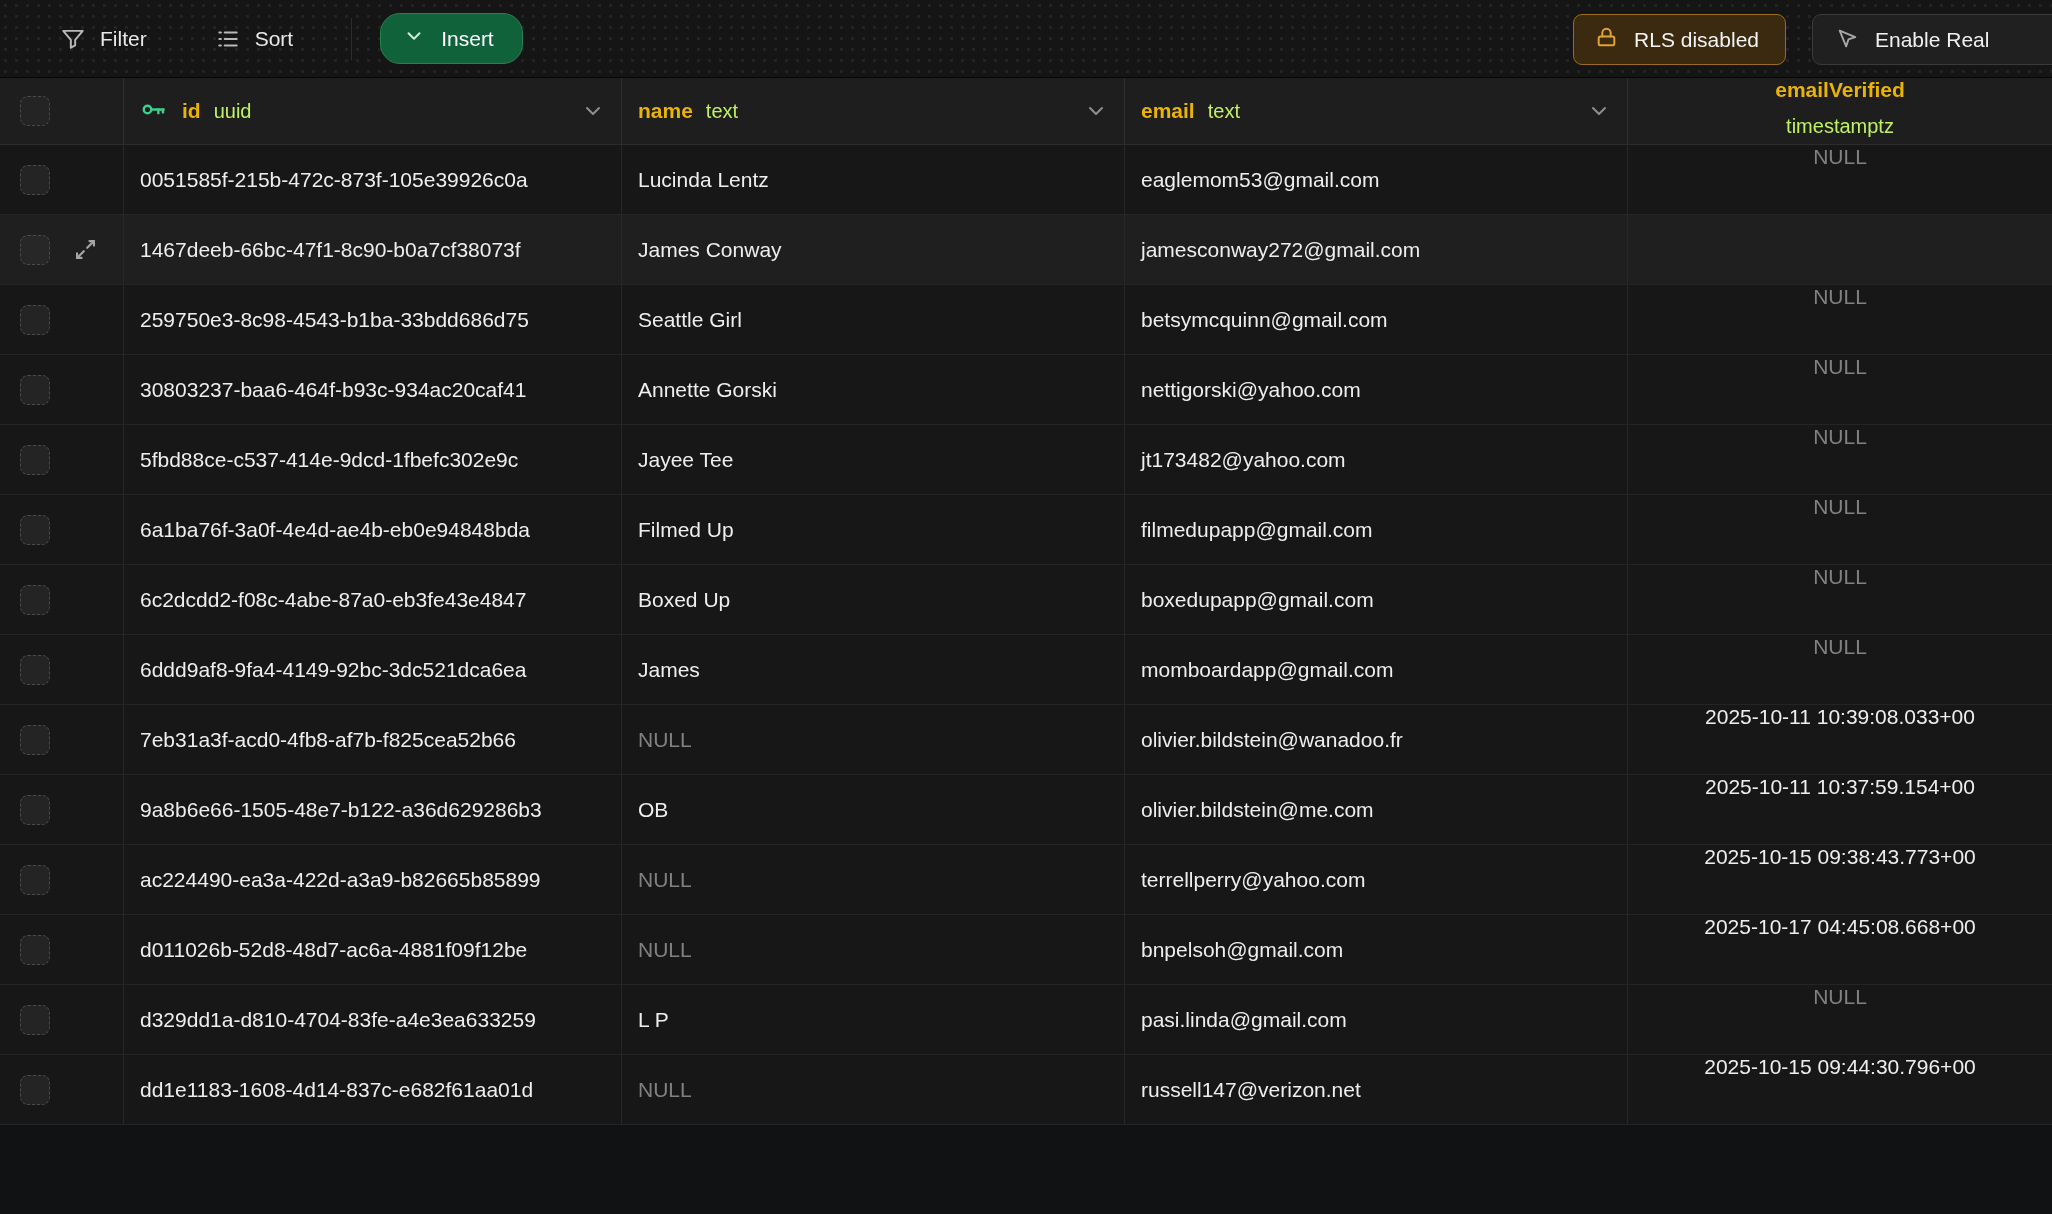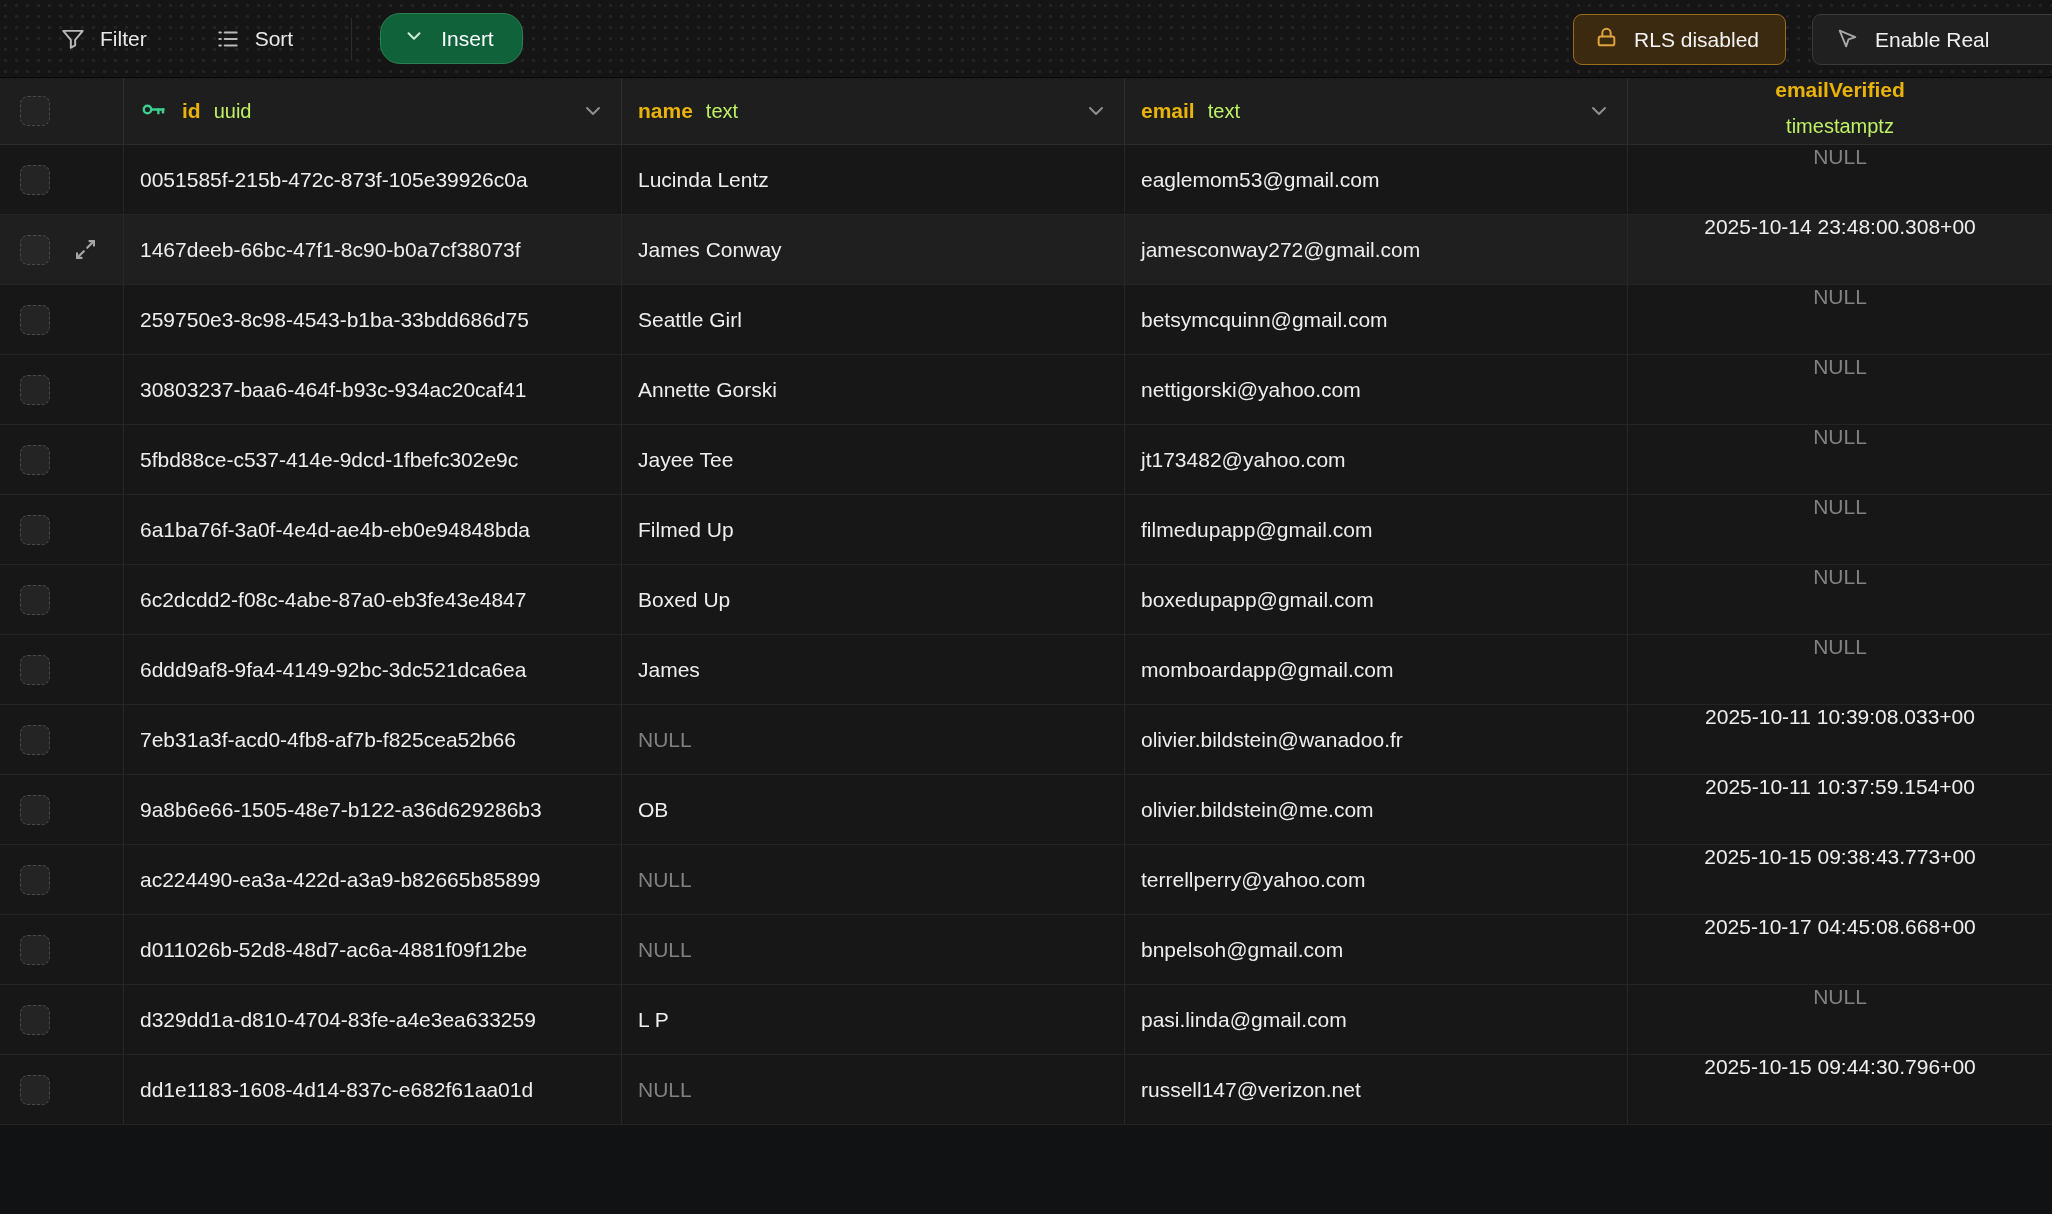--- a/index.html
+++ b/index.html
@@ -226,21 +226,20 @@
               <polyline points="15.5 4.5 19.5 4.5 19.5 8.5"></polyline>
               <polyline points="8.5 19.5 4.5 19.5 4.5 15.5"></polyline>
               <line x1="19.5" y1="4.5" x2="13.5" y2="10.5"></line>
               <line x1="4.5" y1="19.5" x2="10.5" y2="13.5"></line>
             </svg>
           </span>
         </div>
         <div class="cell w-0">1467deeb-66bc-47f1-8c90-b0a7cf38073f</div>
         <div class="cell w-1">James Conway</div>
         <div class="cell w-2">jamesconway272@gmail.com</div>
-        <div class="cell w-3">2025-10-14 23:48:00.308+00</div>
       </div>
       <div class="row">
         <div class="cell w-check">
           <span class="checkbox"></span>
         </div>
         <div class="cell w-0">259750e3-8c98-4543-b1ba-33bdd686d75</div>
         <div class="cell w-1">Seattle Girl</div>
         <div class="cell w-2">betsymcquinn@gmail.com</div>
         <div class="cell w-3 null">NULL</div>
       </div>

